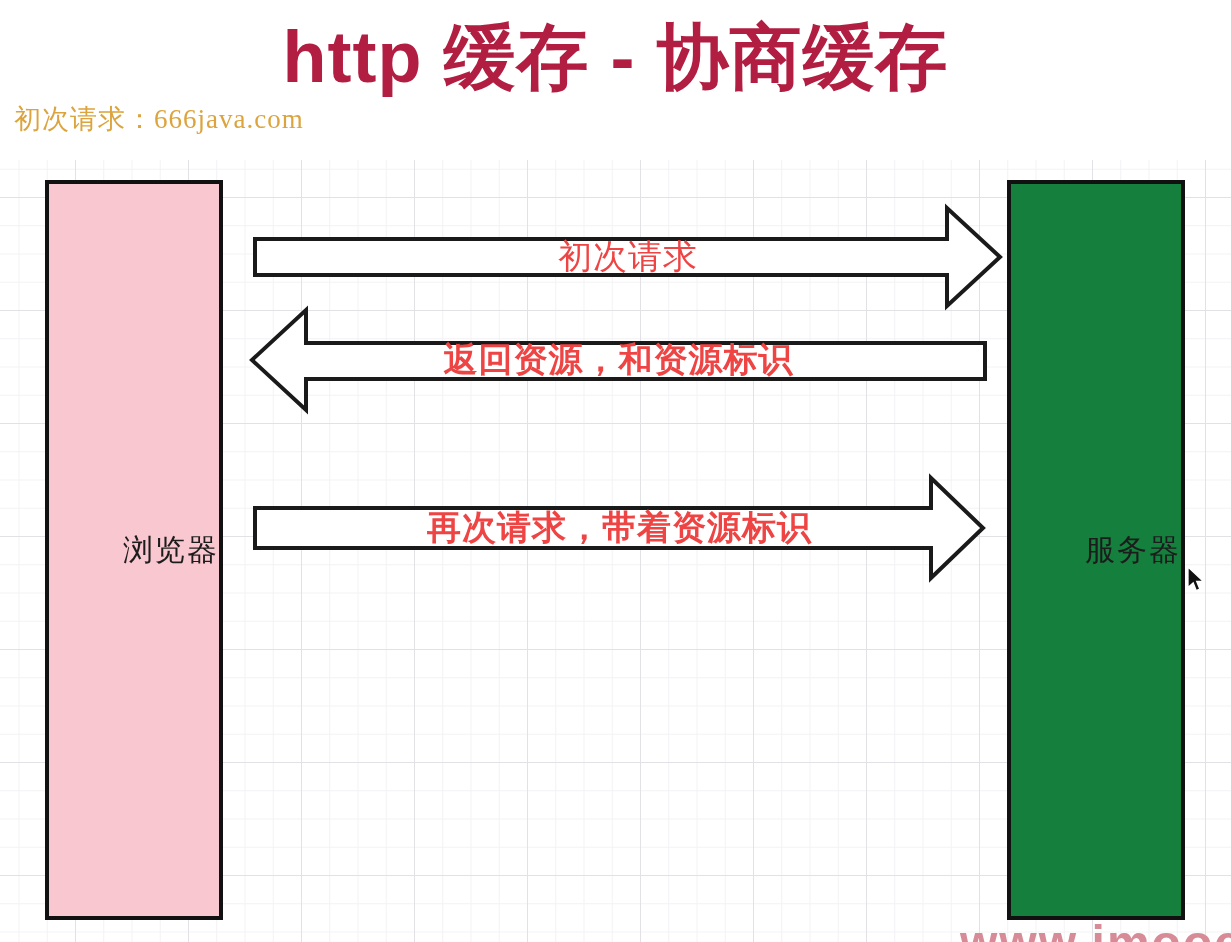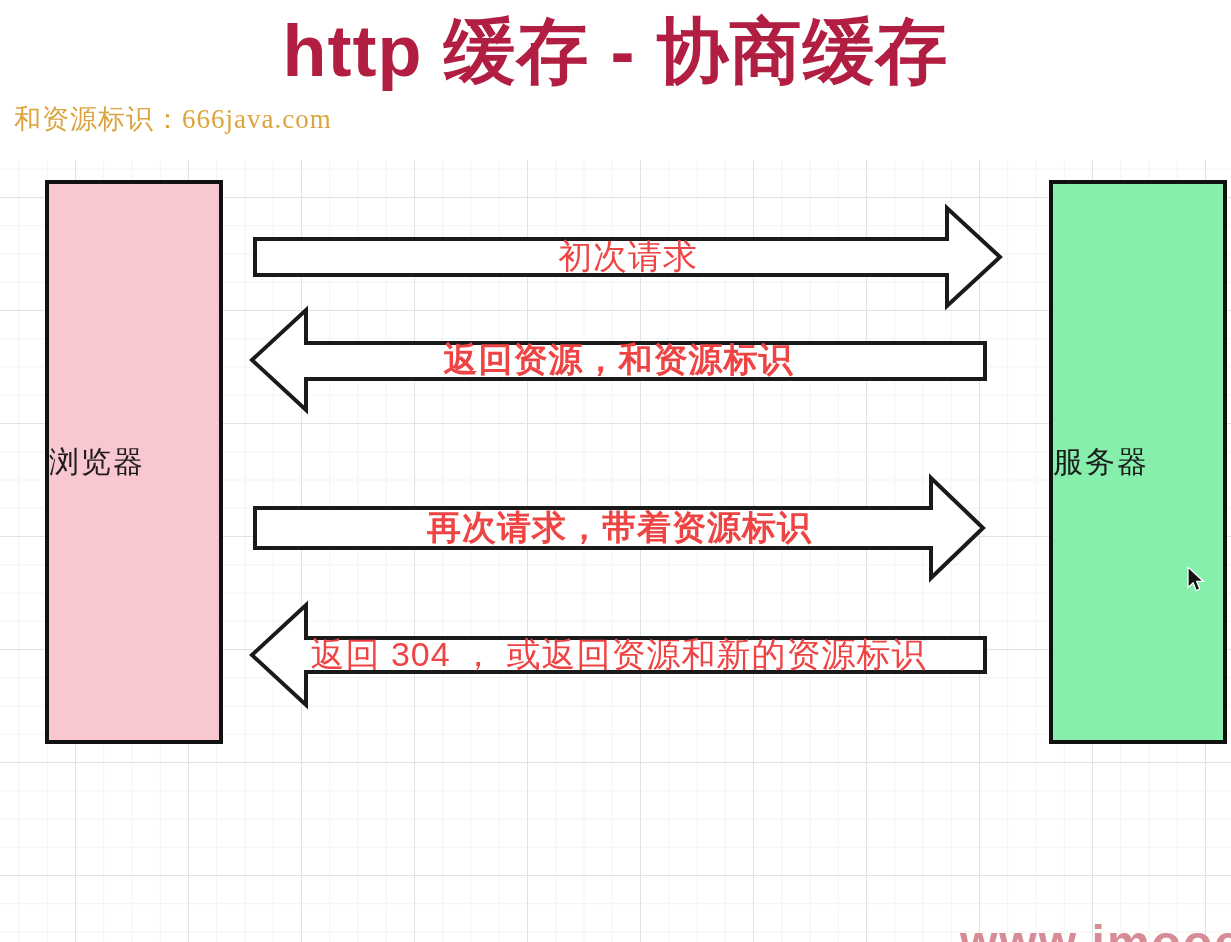--- a/index.html
+++ b/index.html
@@ -17,41 +17,41 @@
     background-image:
       linear-gradient(to right,  #e2e2e6 1.5px, transparent 1.5px),
       linear-gradient(to bottom, #e2e2e6 1.5px, transparent 1.5px),
       linear-gradient(to right,  #f2f2f4 1px, transparent 1px),
       linear-gradient(to bottom, #f2f2f4 1px, transparent 1px);
     background-size: 113px 113px, 113px 113px, 28.25px 28.25px, 28.25px 28.25px;
     background-position: 75px 0px, 0px 37px, 18.5px 0px, 0px 8.75px;
   }
 
   .title {
-    position: absolute; left: 0; top: 4px; width: 100%;
+    position: absolute; left: 0; top: 10px; width: 100%;
     margin: 0; text-align: center;
     font-size: 72px; font-weight: 800; letter-spacing: 1px;
     color: #b11e42;
   }
 
   .wm-top {
     position: absolute; left: 14px; top: 101px;
     font-family: "Liberation Serif", serif;
     font-size: 27px; color: #dca43e; letter-spacing: 1px;
     white-space: nowrap;
   }
 
   .node-box {
-    position: absolute; top: 180px; width: 178px; height: 564px;
+    position: absolute; top: 180px; width: 178px; height: 740px;
     border: 4px solid #111111; box-sizing: border-box;
-    display: flex; align-items: center; justify-content: flex-start;
+    display: flex; align-items: center; justify-content: flex-end;
   }
   .node-box .node-label { font-size: 30px; color: #1c1c1c; letter-spacing: 2px; }
   .box-left  { left: 45px;  background: #f9c7d0; }
-  .box-right { left: 1049px; background: #86efac; }
+  .box-right { left: 1007px; background: #15803d; }
 
   .arrow { position: absolute; }
   .arrow svg { position: absolute; left: 0; top: 0; overflow: visible; }
   .arrow polygon { fill: #ffffff; stroke: #1a1a1a; stroke-width: 4; stroke-linejoin: miter; }
   .arrow-label {
     position: absolute; inset: 0;
     display: flex; align-items: center; justify-content: center;
     font-size: 34px; color: #ef4444; letter-spacing: 1px;
     white-space: nowrap;
   }
@@ -70,21 +70,21 @@
 </style>
 </head>
 <body>
 
 <div class="stage">
 
   <div class="grid"></div>
 
   <h1 class="title">http 缓存 - 协商缓存</h1>
 
-  <div class="wm-top">和资源标识：666java.com</div>
+  <div class="wm-top">初次请求：666java.com</div>
 
   <div class="node-box box-left">
     <span class="node-label">浏览器</span>
   </div>
 
   <div class="node-box box-right">
     <span class="node-label">服务器</span>
   </div>
 
   <div class="arrow arrow1">
@@ -101,26 +101,20 @@
     <div class="arrow-label">返回资源，和资源标识</div>
   </div>
 
   <div class="arrow arrow3">
     <svg width="733" height="104" viewBox="0 0 733 104">
       <polygon points="2,32 678,32 678,2 730,52 678,102 678,72 2,72"></polygon>
     </svg>
     <div class="arrow-label">再次请求，带着资源标识</div>
   </div>
 
-  <div class="arrow arrow4">
-    <svg width="737" height="104" viewBox="0 0 737 104">
-      <polygon points="2,52 56,2 56,35 735,35 735,69 56,69 56,102"></polygon>
-    </svg>
-    <div class="arrow-label">返回 304 ， 或返回资源和新的资源标识</div>
-  </div>
 
   <div class="wm-bottom">www.imooc.c</div>
 
   <svg class="cursor" width="20" height="28" viewBox="0 0 20 28">
     <path d="M1 0 L1 20.5 L6.2 15.8 L9.2 23.5 L12.8 22 L9.7 14.4 L16.5 14.4 Z" fill="#111111" stroke="#ffffff" stroke-width="1.3"></path>
   </svg>
 
 </div>
 
 </body></html>

